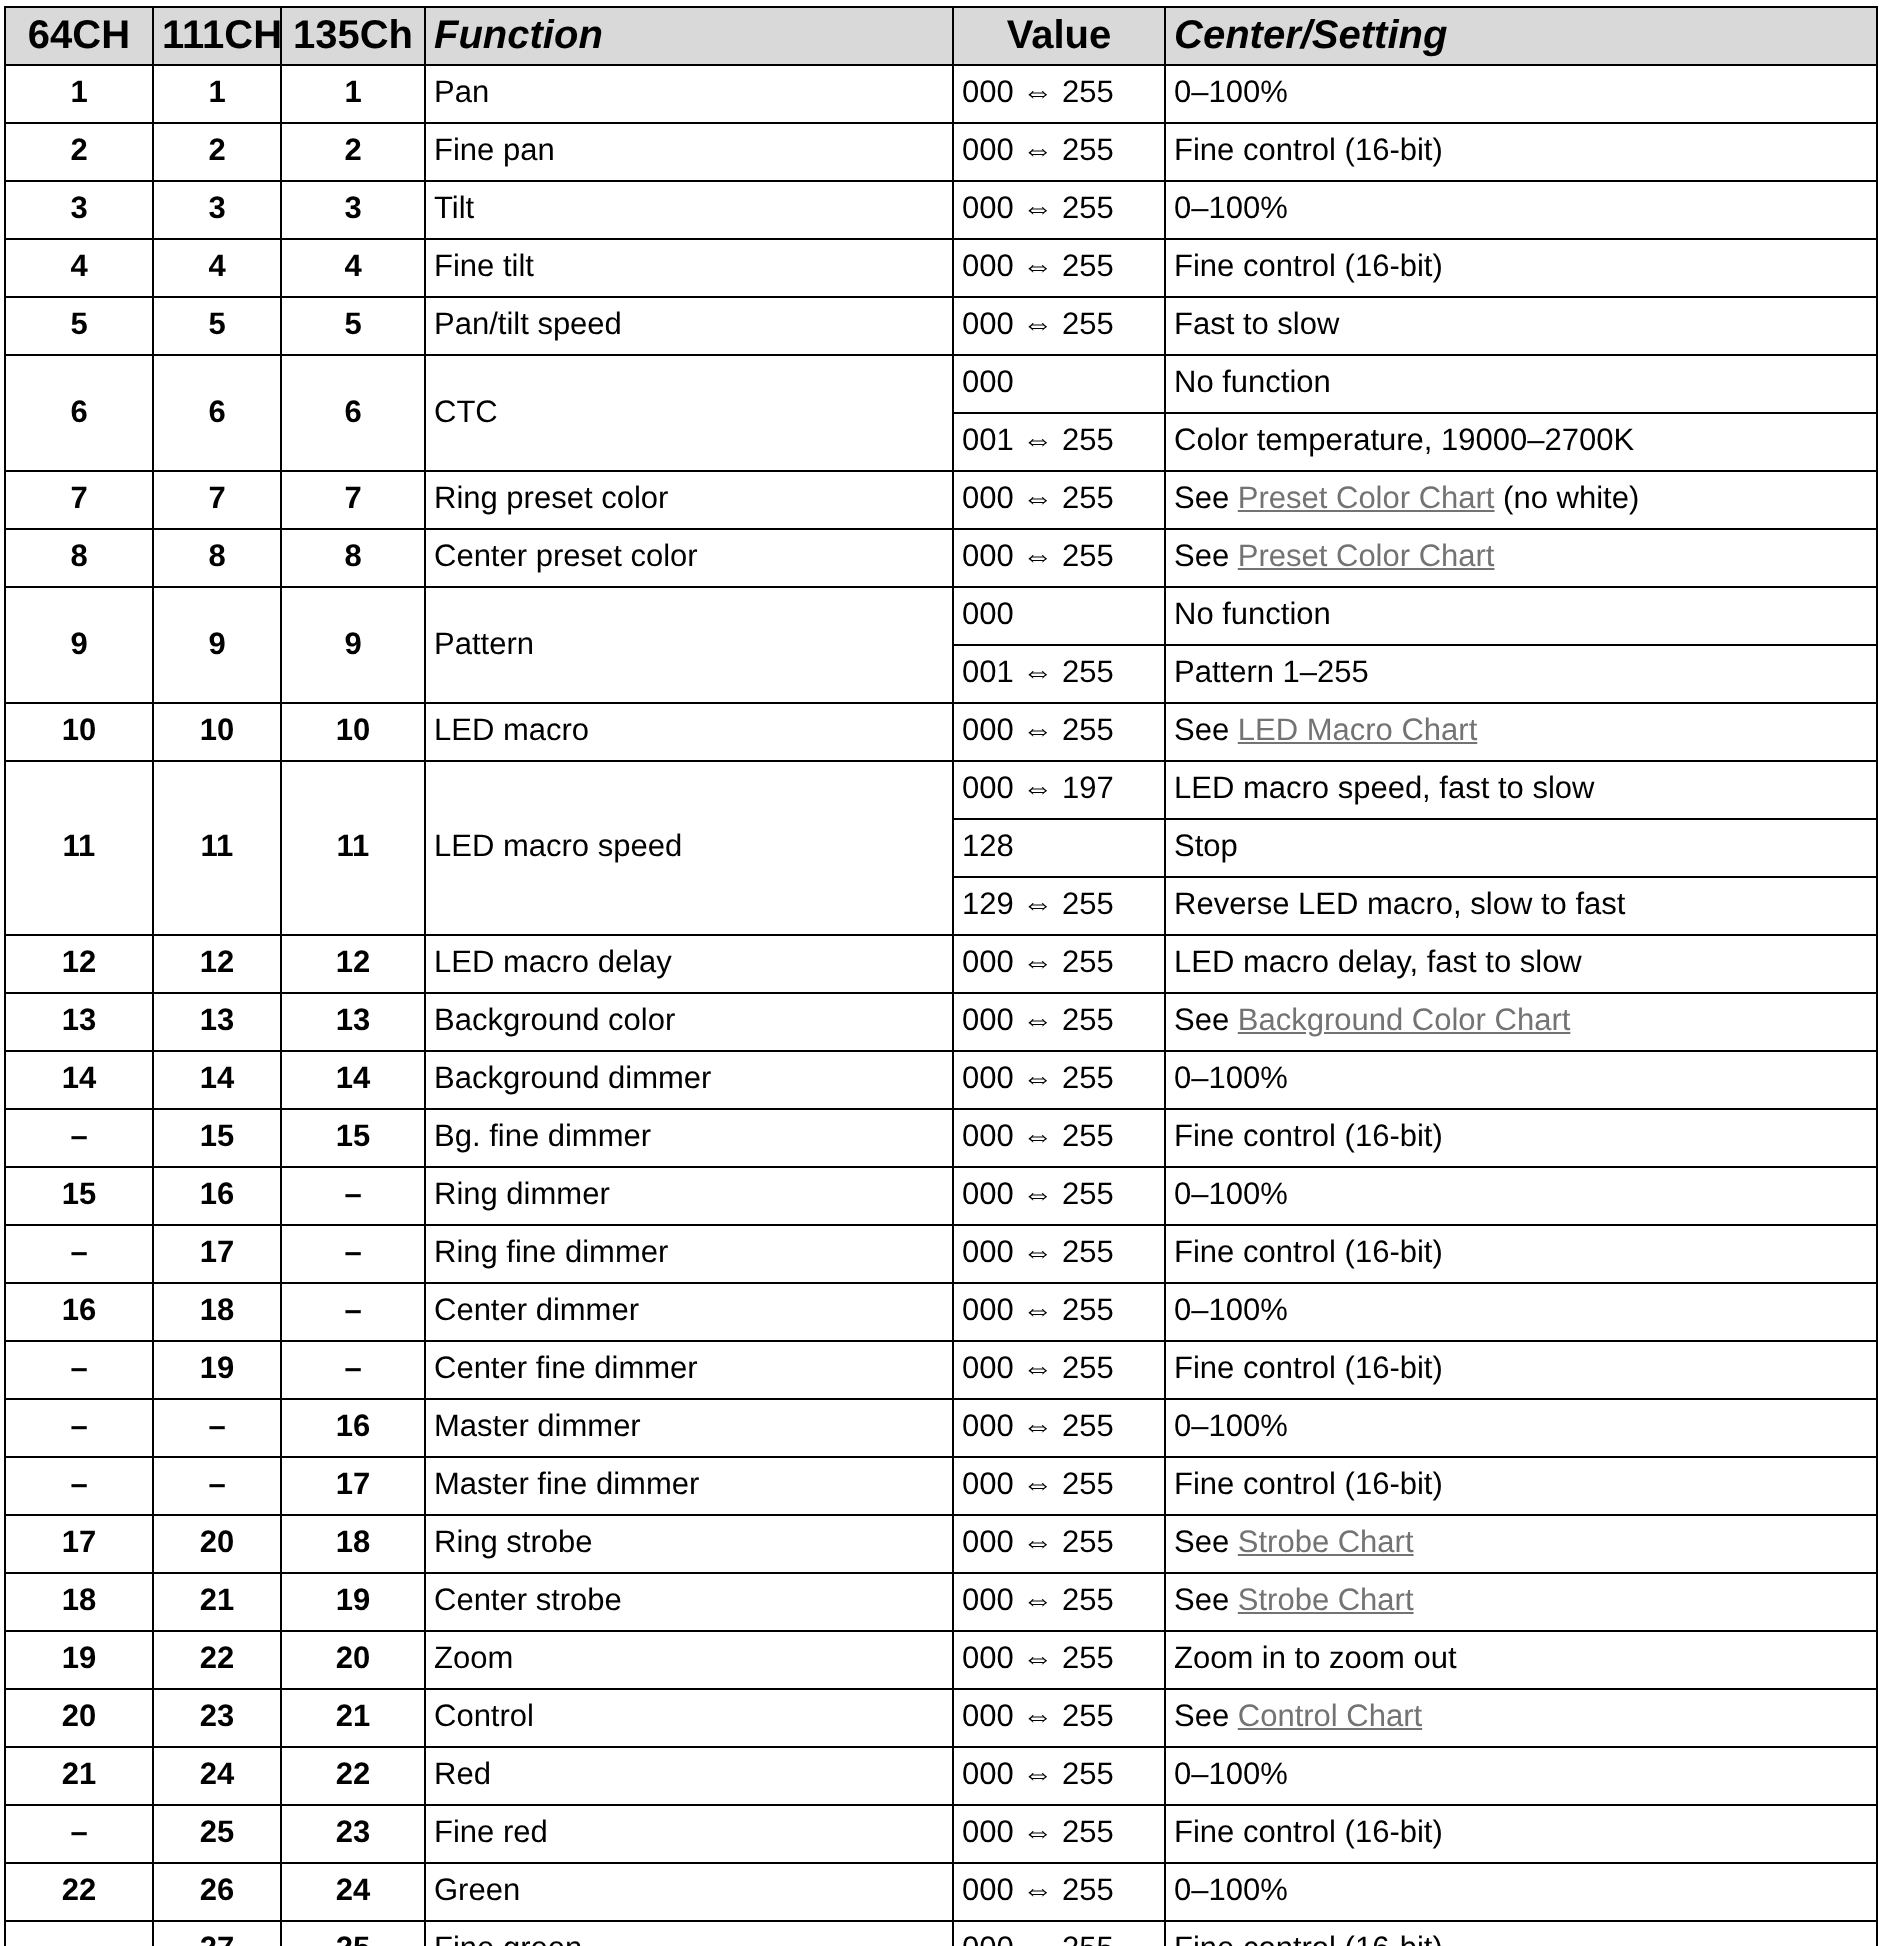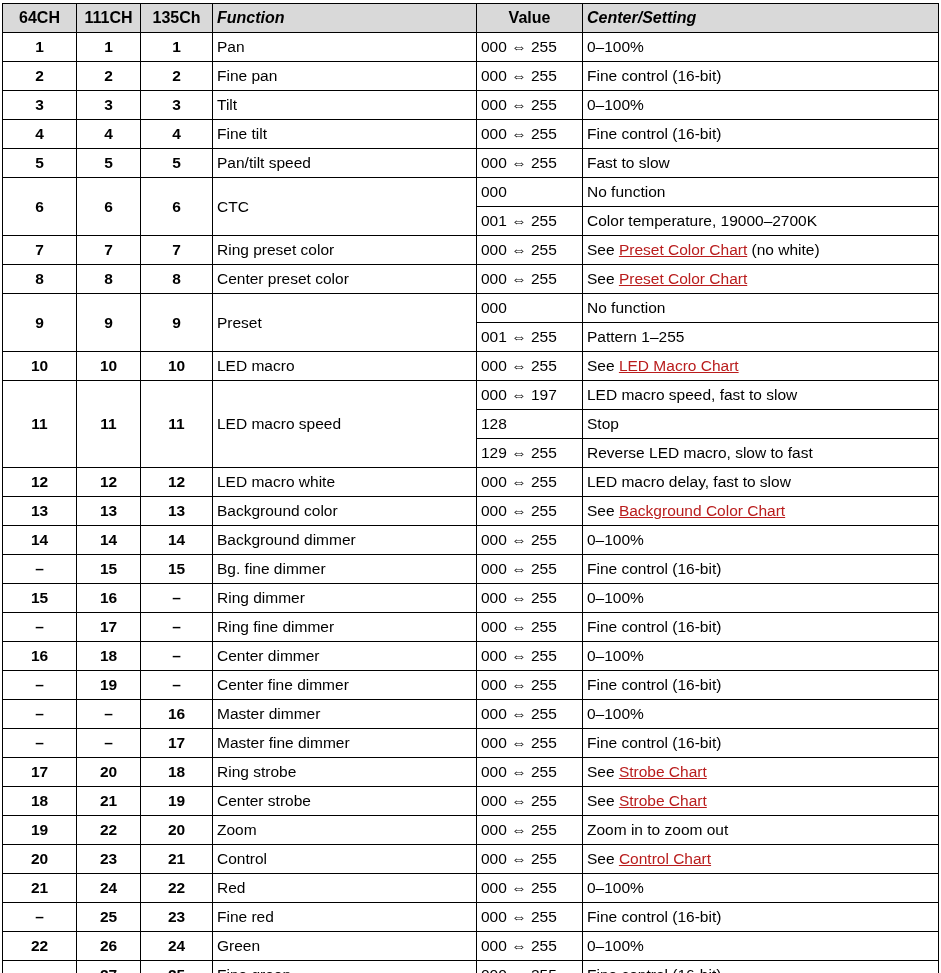--- a/index.html
+++ b/index.html
@@ -27,21 +27,21 @@
     border: 1.5px solid #000000;
     box-sizing: border-box;
     height: 29px;
     padding: 1px 4px;
     overflow: hidden;
     white-space: nowrap;
   }
   table.dmx thead th {
     background: #d9d9d9;
     font-weight: bold;
-    font-size: 16px;
+    font-size: 20px;
   }
   th.col-ch64, th.col-ch111, th.col-ch135, th.col-value { text-align: center; }
   th.col-function, th.col-setting { text-align: left; padding-left: 5px; font-style: italic; }
   td.ch {
     text-align: center;
     font-weight: bold;
     vertical-align: middle;
   }
   td.fn {
     text-align: left;
@@ -53,21 +53,21 @@
     text-align: left;
     font-weight: normal;
   }
   td.set {
     text-align: left;
     font-weight: normal;
     padding-left: 5px;
     margin-left: 48px;
   }
   td.set a {
-    color: #b91c1c;
+    color: #737373;
     text-decoration: underline;
     cursor: pointer;
   }
 </style>
 </head>
 <body>
 
 <div class="page">
   <table class="dmx">
     <colgroup>
@@ -154,21 +154,21 @@
           <td rowspan="1" class="ch">8</td>
           <td rowspan="1" class="ch">8</td>
           <td rowspan="1" class="fn">Center preset color</td>
           <td class="val">000 ⇔ 255</td>
           <td class="set"><span>See </span><a href="#">Preset Color Chart</a></td>
         </tr>
         <tr>
           <td rowspan="2" class="ch">9</td>
           <td rowspan="2" class="ch">9</td>
           <td rowspan="2" class="ch">9</td>
-          <td rowspan="2" class="fn">Preset</td>
+          <td rowspan="2" class="fn">Pattern</td>
           <td class="val">000</td>
           <td class="set"><span>No function</span></td>
         </tr>
         <tr>
           <td class="val">001 ⇔ 255</td>
           <td class="set"><span>Pattern 1–255</span></td>
         </tr>
         <tr>
           <td rowspan="1" class="ch">10</td>
           <td rowspan="1" class="ch">10</td>
@@ -190,21 +190,21 @@
           <td class="set"><span>Stop</span></td>
         </tr>
         <tr>
           <td class="val">129 ⇔ 255</td>
           <td class="set"><span>Reverse LED macro, slow to fast</span></td>
         </tr>
         <tr>
           <td rowspan="1" class="ch">12</td>
           <td rowspan="1" class="ch">12</td>
           <td rowspan="1" class="ch">12</td>
-          <td rowspan="1" class="fn">LED macro white</td>
+          <td rowspan="1" class="fn">LED macro delay</td>
           <td class="val">000 ⇔ 255</td>
           <td class="set"><span>LED macro delay, fast to slow</span></td>
         </tr>
         <tr>
           <td rowspan="1" class="ch">13</td>
           <td rowspan="1" class="ch">13</td>
           <td rowspan="1" class="ch">13</td>
           <td rowspan="1" class="fn">Background color</td>
           <td class="val">000 ⇔ 255</td>
           <td class="set"><span>See </span><a href="#">Background Color Chart</a></td>

